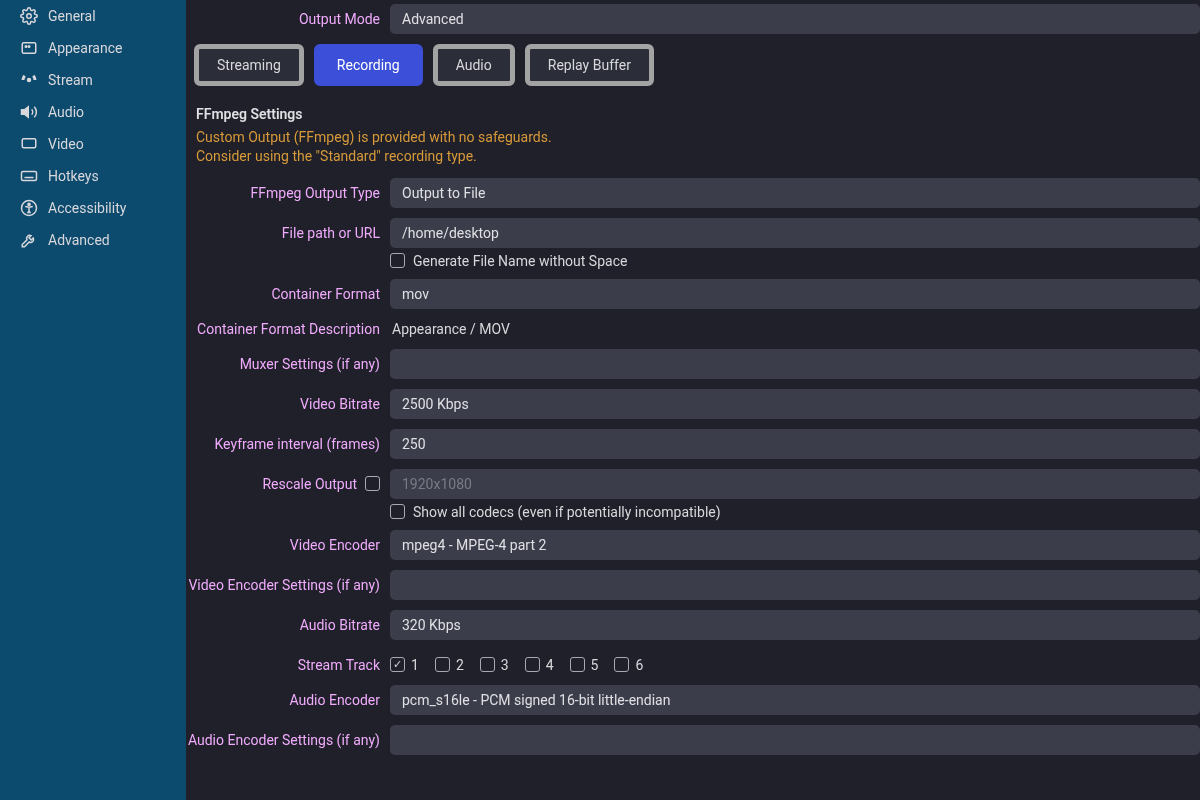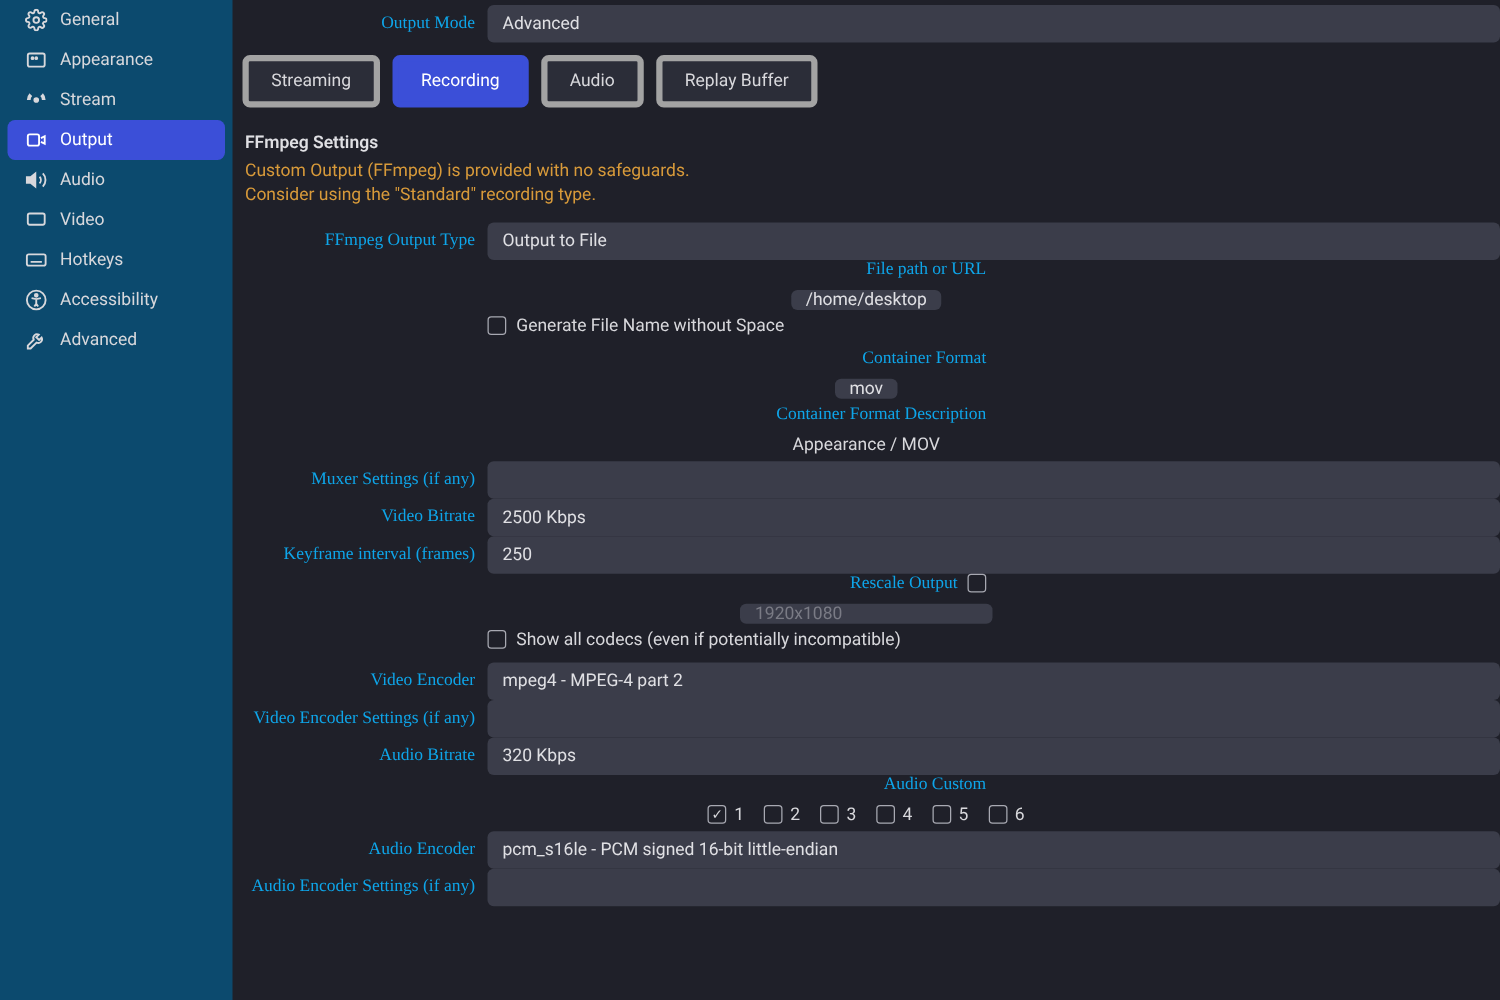--- a/index.html
+++ b/index.html
@@ -46,29 +46,29 @@
     flex: 1;
     display: flex;
     flex-direction: column;
     overflow: hidden;
   }
   .form-row {
     display: flex;
     align-items: center;
     gap: 8px;
     min-height: 30px;
-  }
-  .form-row.tight { margin-bottom: 5px; flex-direction: column; }
+    margin-bottom: 10px;
+  }
+  .form-row.tight { margin-bottom: 5px; }
   .form-label {
     width: 196px;
     text-align: right;
     flex-shrink: 0;
-    color: #0ea5e9;
+    color: #f0abfc;
     padding-right: 2px;
-    font-family: Liberation Serif, serif;
   }
   .form-control {
     flex: 1;
     background: #3b3d4a;
     border: none;
     border-radius: 5px;
     color: #e0e0e4;
     height: 30px;
     padding: 0 12px;
     display: flex;
@@ -186,29 +186,20 @@
   </div>
   <div class="sidebar-item">
     <span class="icon">
         <svg viewBox="0 0 24 24" fill="none" stroke="currentColor" stroke-width="2">
           <circle cx="12" cy="12" r="2" fill="currentColor"></circle>
           <path d="M5 12a7 7 0 0 1 2-5M19 12a7 7 0 0 0-2-5M3 12a9 9 0 0 1 2.6-6.4M21 12a9 9 0 0 0-2.6-6.4"></path>
         </svg>
       </span>
     <span>Stream</span>
   </div>
-  <div class="sidebar-item active">
-    <span class="icon">
-        <svg viewBox="0 0 24 24" fill="none" stroke="currentColor" stroke-width="2">
-          <rect x="3" y="6" width="12" height="12" rx="2"></rect>
-          <path d="M17 10l4-2v8l-4-2"></path>
-        </svg>
-      </span>
-    <span>Output</span>
-  </div>
   <div class="sidebar-item">
     <span class="icon">
         <svg viewBox="0 0 24 24" fill="none" stroke="currentColor" stroke-width="2">
           <path d="M11 5 6 9H2v6h4l5 4V5z" fill="currentColor"></path>
           <path d="M15.5 8.5a5 5 0 0 1 0 7M19 5a10 10 0 0 1 0 14"></path>
         </svg>
       </span>
     <span>Audio</span>
   </div>
   <div class="sidebar-item">
@@ -347,21 +338,21 @@
     </div>
 
     <div class="form-row">
       <div class="form-label">Audio Bitrate</div>
       <div class="form-control">
           <span>320 Kbps</span>
         </div>
     </div>
 
     <div class="form-row tight">
-      <div class="form-label">Audio Custom</div>
+      <div class="form-label">Stream Track</div>
       <div class="track-group">
         <span class="track-item">
             <span class="cb checked"></span>
             <span>1</span>
           </span>
         <span class="track-item">
             <span class="cb"></span>
             <span>2</span>
           </span>
         <span class="track-item">

